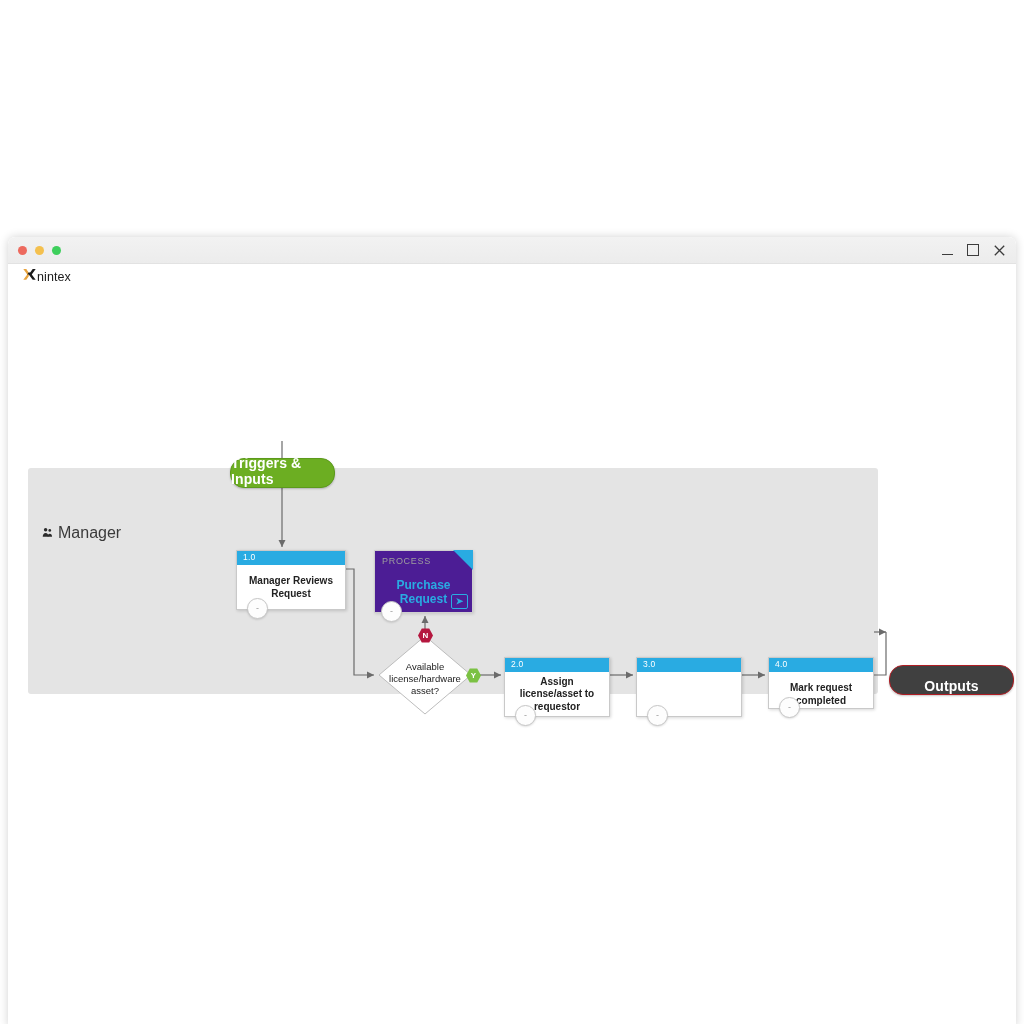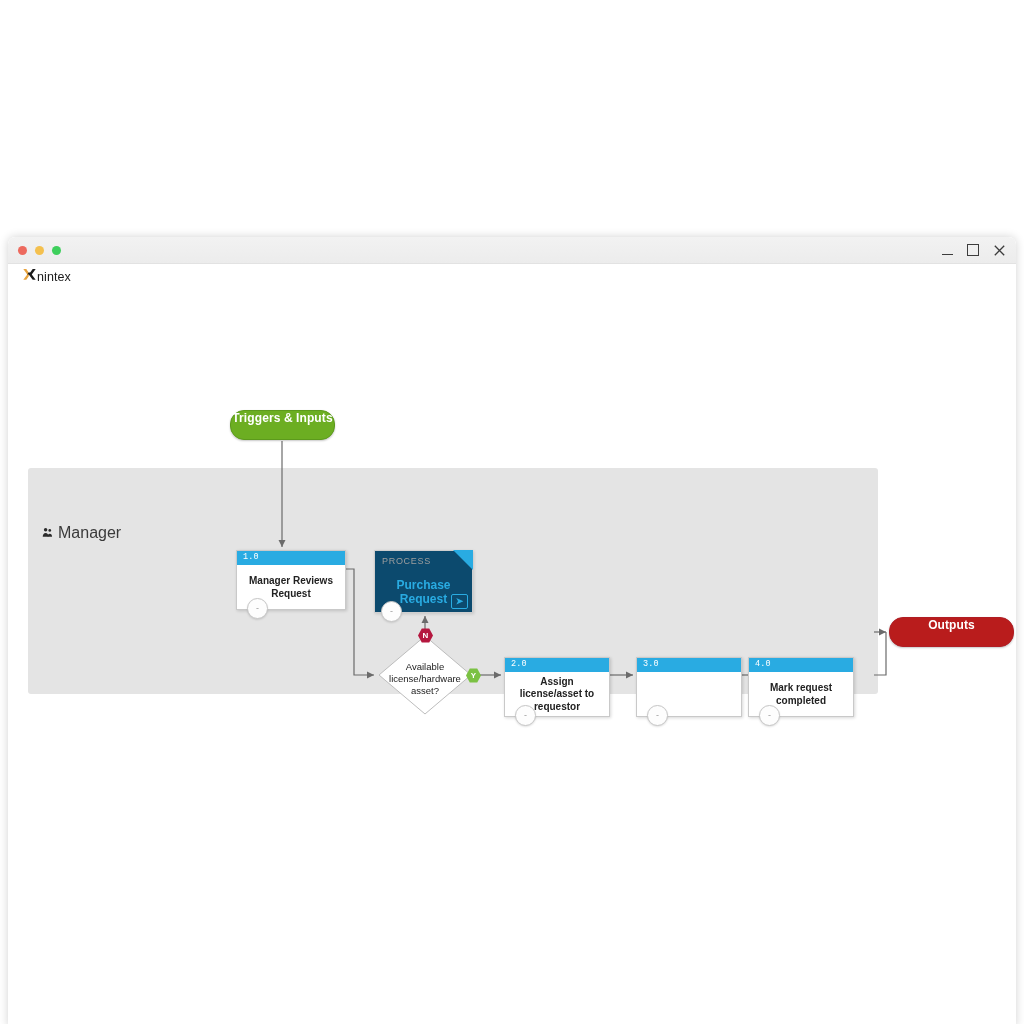--- a/index.html
+++ b/index.html
@@ -144,60 +144,60 @@
     color: #3a3a3a;
   }
   .lane-manager .lane-label { top: 56px; }
   .lane-it .lane-label      { top: 53px; }
   .lane-label .people-icon { display:block; }
 
   
   .pill {
     position: absolute;
     display: flex;
-    align-items: flex-start;
+    align-items: flex-end;
     justify-content: center;
     border-radius: 14px;
     color: #ffffff;
-    font-size: 12px;
+    font-size: 14px;
     font-weight: 600;
     letter-spacing: 0.1px;
     box-shadow: 0 1px 2px rgba(0,0,0,0.22);
     box-sizing: border-box;
+    margin-top: 48px;
   }
   #pill-triggers {
     left: 222px; top: 120px;
     width: 105px; height: 30px;
     background: #6cae22;
     border: 1px solid #5c9a1c;
   }
   #pill-outputs {
     left: 881px; top: 327px;
     width: 125px; height: 30px;
-    background: #b91c1c;
+    background: #404040;
     border: 1px solid #b01d24;
   }
 
   
   .act {
     position: absolute;
     background: #ffffff;
     border: 1px solid #c9c9c9;
     box-shadow: 1px 1px 3px rgba(0,0,0,0.16);
     box-sizing: border-box;
   }
   .act-hdr {
     height: 14px;
     background: #29abe2;
     color: #ffffff;
     font-size: 8.5px;
     padding: 1px 0 0 6px;
     box-sizing: border-box;
     letter-spacing: 0.2px;
-    font-family: Liberation Mono, monospace;
   }
   .act-body {
     display: flex;
     align-items: center;
     justify-content: center;
     text-align: center;
     padding: 2px 6px;
     box-sizing: border-box;
     font-size: 10px;
     font-weight: bold;
@@ -220,29 +220,29 @@
     color: #9a9a9a;
     line-height: 1;
   }
 
   #act-1 { left: 228px; top: 260px; width: 110px; height: 60px; }
   #act-1 .act-body { height: 45px; }
   #act-2 { left: 496px; top: 367px; width: 106px; height: 60px; }
   #act-2 .act-body { height: 45px; }
   #act-3 { left: 628px; top: 367px; width: 106px; height: 60px; }
   #act-3 .act-body { height: 45px; }
-  #act-4 { left: 740px; top: 367px; width: 106px; height: 60px; }
+  #act-4 { left: 760px; top: 367px; width: 106px; height: 52px; }
   #act-4 .act-body { height: 45px; }
 
   
   #proc-card {
     position: absolute;
     left: 366px; top: 260px;
     width: 99px; height: 63px;
-    background: #0c4a6e;
+    background: #4c1d95;
     border: 1px solid #cfcfcf;
     box-shadow: 1px 1px 3px rgba(0,0,0,0.14);
     box-sizing: border-box;
   }
   #proc-card .fold {
     position: absolute;
     right: -1px; top: -1px;
     width: 0; height: 0;
     border-left: 20px solid transparent;
     border-top: 20px solid #29abe2;

